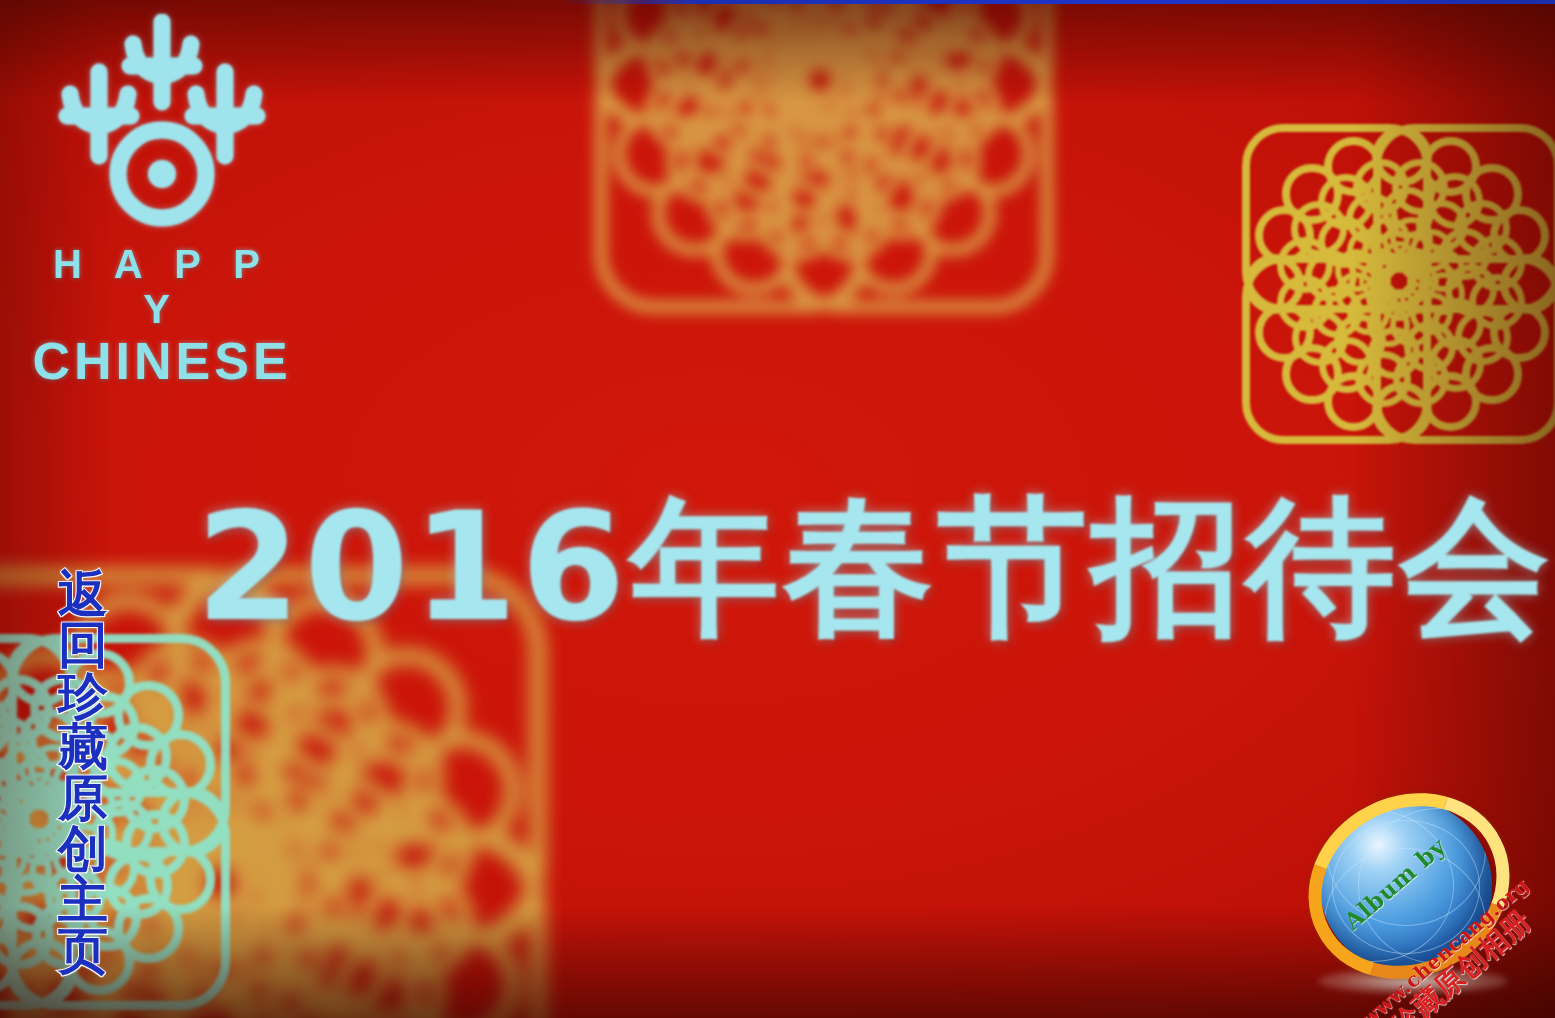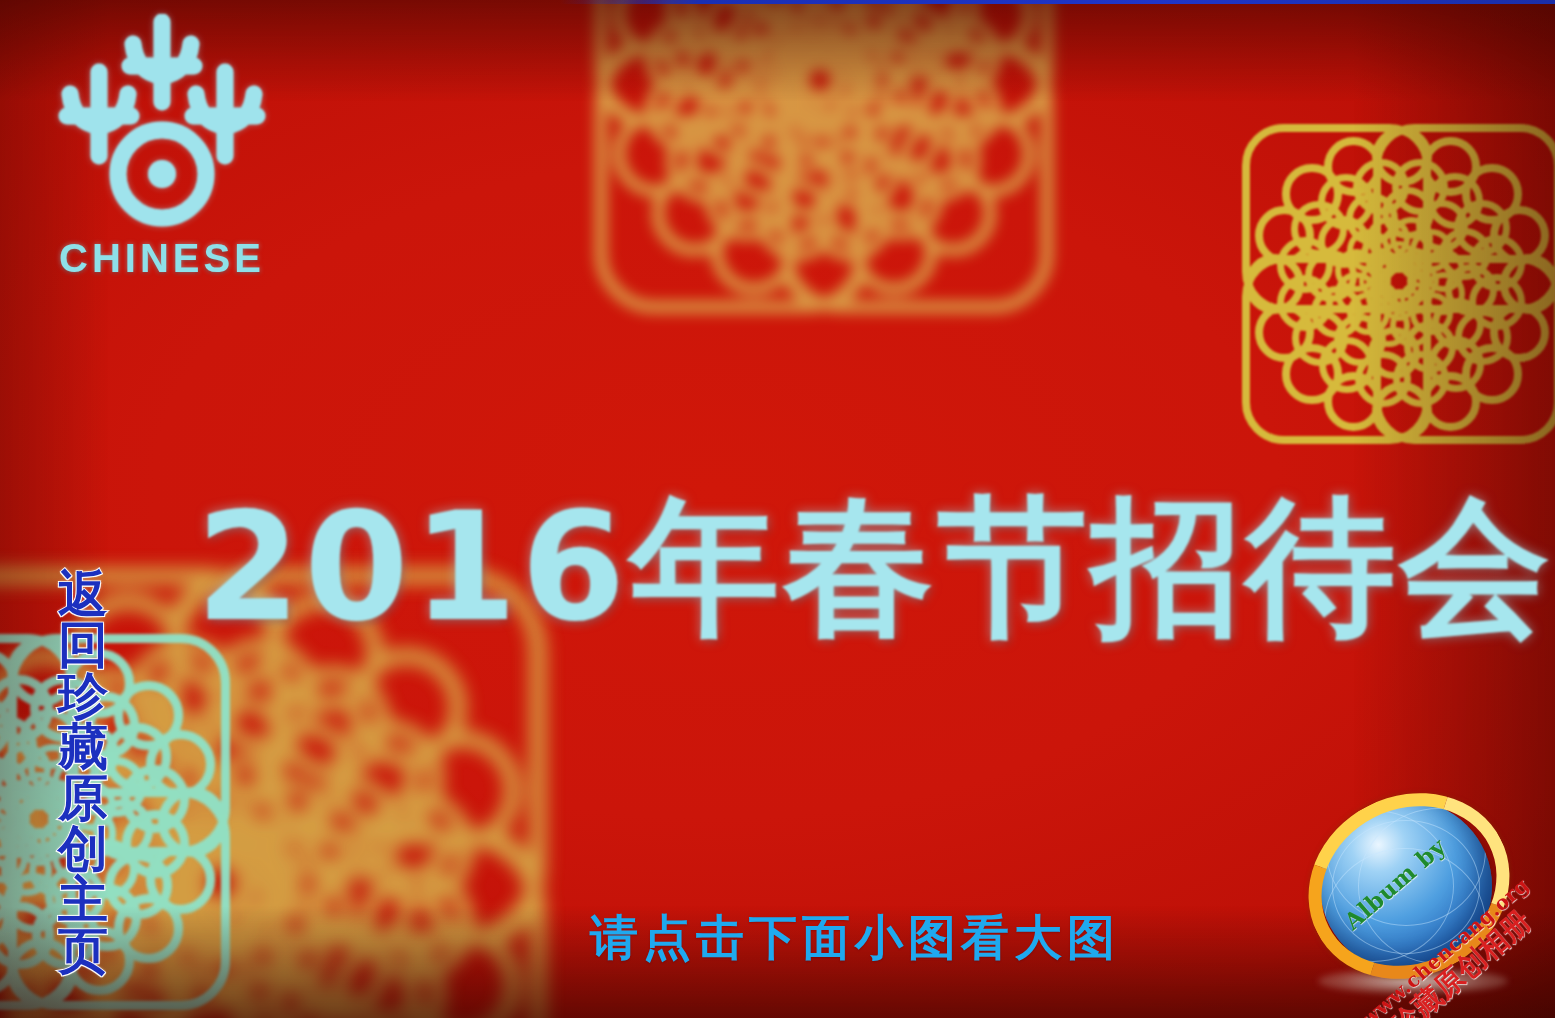--- a/index.html
+++ b/index.html
@@ -108,21 +108,21 @@
   }
   .logo-line {
     color: #8ee0e9;
     font-weight: 700;
     letter-spacing: 7px;
     line-height: 1.12;
     text-shadow: 0 0 5px rgba(140,225,235,.55), 0 2px 3px rgba(110,0,0,.45);
     filter: blur(.5px);
   }
   #logo-happy   { font-size: 40px; letter-spacing: 11px; margin-top: 6px; }
-  #logo-chinese { font-size: 40px; letter-spacing: 4px; }
+  #logo-chinese { font-size: 52px; letter-spacing: 4px; }
   #logo-newyear { font-size: 40px; letter-spacing: 1px; }
   #logo-cn {
     font-size: 44px;
     letter-spacing: 5px;
     margin-top: 2px;
     font-weight: 700;
     color: #8ee0e9;
     text-shadow: 0 0 5px rgba(140,225,235,.55), 0 2px 3px rgba(110,0,0,.45);
     filter: blur(.6px);
     font-family: "DejaVu Sans", sans-serif;
@@ -566,26 +566,26 @@
         <path d="M30 102 L94 102"></path>
 
         <path d="M188 58 L188 142"></path>
         <path d="M188 112 C171 110 161 98 159 80"></path>
         <path d="M188 112 C205 110 215 98 217 80"></path>
         <path d="M156 102 L220 102"></path>
       </g>
       <circle cx="125" cy="160" r="44" fill="none" stroke="#9fe3ec" stroke-width="17"></circle>
       <circle cx="125" cy="160" r="14" fill="#9fe3ec"></circle>
     </svg>
+    <div class="logo-line" id="logo-happy">H A P P Y</div>
     <div class="logo-line" id="logo-chinese">CHINESE</div>
   </div>
 
   <div id="main-title">2016年春节招待会</div>
 
-  <div id="click-prompt">请点击下面小图看大图</div>
 
   <div id="return-link">
     <span class="ch">返</span>
     <span class="ch">回</span>
     <span class="ch">珍</span>
     <span class="ch">藏</span>
     <span class="ch">原</span>
     <span class="ch">创</span>
     <span class="ch">主</span>
     <span class="ch">页</span>

